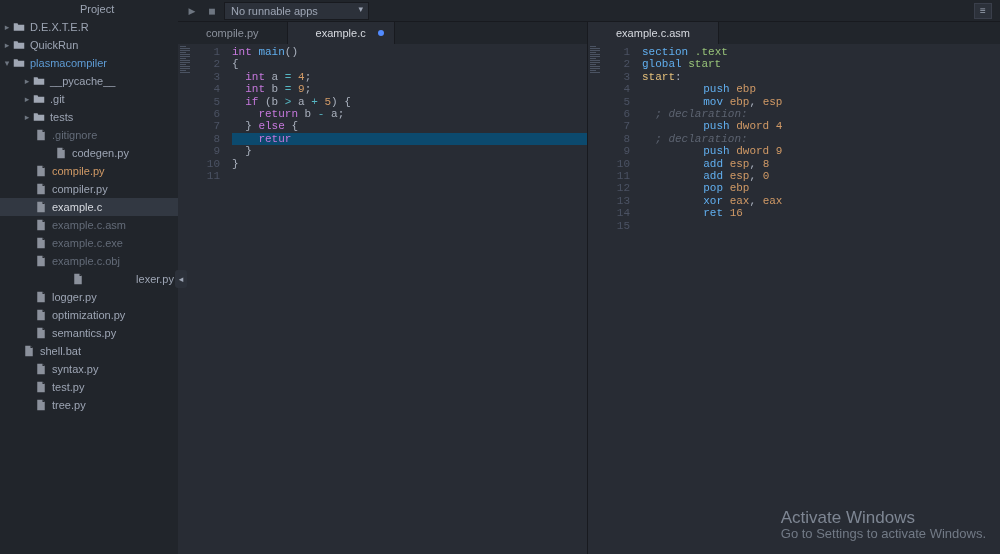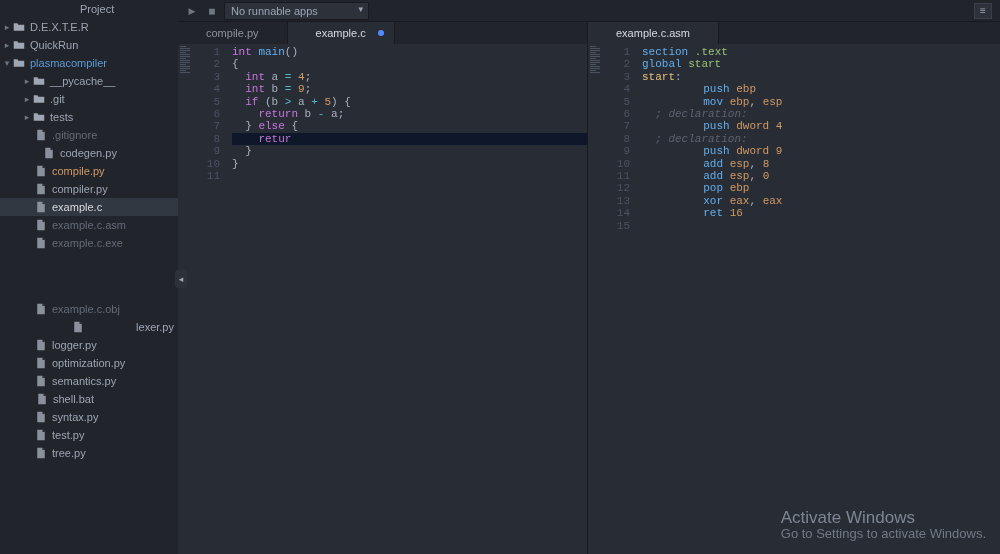--- a/index.html
+++ b/index.html
@@ -120,21 +120,21 @@
   .code {
     flex: 1;
     padding: 2px 0 0 4px;
     font-family: Consolas, "Courier New", monospace;
     font-size: 11px;
     line-height: 12.4px;
     white-space: pre;
     color: #abb2bf;
   }
   .code-line { height: 12.4px; }
-  .code-line.hl { background: #0f172a; }
+  .code-line.hl { background: #0c4a6e; }
   
   .tk-type   { color: #c678dd; }  
   .tk-func   { color: #61afef; }  
   .tk-num    { color: #d19a66; }
   .tk-punct  { color: #abb2bf; }
   .tk-op     { color: #56b6c2; }
   .tk-kw     { color: #c678dd; }
   .tk-label  { color: #e5c07b; }
   .tk-instr  { color: #61afef; margin-left: 48px; }
   .tk-reg    { color: #d19a66; }
@@ -231,21 +231,21 @@
         <div class="tree-row" style="padding-left: 24px;">
           <span class="tree-chevron"></span>
           <span class="tree-icon">
             <svg class="icon-svg" viewBox="0 0 16 16">
               <path fill="#8b919c" d="M3 1h7l3 3v11H3z"></path>
               <path fill="#21252b" d="M10 1v3h3"></path>
             </svg>
           </span>
           <span class="tree-label file-dark" style="color:#636b78">.gitignore</span>
         </div>
-        <div class="tree-row" style="padding-left: 32px;">
+        <div class="tree-row" style="padding-left: 24px; margin-left: 20px;">
           <span class="tree-chevron"></span>
           <span class="tree-icon">
             <svg class="icon-svg" viewBox="0 0 16 16">
               <path fill="#8b919c" d="M3 1h7l3 3v11H3z"></path>
               <path fill="#21252b" d="M10 1v3h3"></path>
             </svg>
           </span>
           <span class="tree-label ">codegen.py</span>
         </div>
         <div class="tree-row" style="padding-left: 24px;">
@@ -291,21 +291,21 @@
         <div class="tree-row" style="padding-left: 24px;">
           <span class="tree-chevron"></span>
           <span class="tree-icon">
             <svg class="icon-svg" viewBox="0 0 16 16">
               <path fill="#8b919c" d="M3 1h7l3 3v11H3z"></path>
               <path fill="#21252b" d="M10 1v3h3"></path>
             </svg>
           </span>
           <span class="tree-label file-dark" style="color:#636b78">example.c.exe</span>
         </div>
-        <div class="tree-row" style="padding-left: 24px; margin-top: 48px;">
+        <div class="tree-row" style="padding-left: 24px;">
           <span class="tree-chevron"></span>
           <span class="tree-icon">
             <svg class="icon-svg" viewBox="0 0 16 16">
               <path fill="#8b919c" d="M3 1h7l3 3v11H3z"></path>
               <path fill="#21252b" d="M10 1v3h3"></path>
             </svg>
           </span>
           <span class="tree-label file-dark" style="color:#636b78">example.c.obj</span>
         </div>
         <div class="tree-row" style="padding-left: 20px; gap: 48px;">
@@ -341,21 +341,21 @@
         <div class="tree-row" style="padding-left: 24px;">
           <span class="tree-chevron"></span>
           <span class="tree-icon">
             <svg class="icon-svg" viewBox="0 0 16 16">
               <path fill="#8b919c" d="M3 1h7l3 3v11H3z"></path>
               <path fill="#21252b" d="M10 1v3h3"></path>
             </svg>
           </span>
           <span class="tree-label ">semantics.py</span>
         </div>
-        <div class="tree-row" style="padding-left: 25px;">
+        <div class="tree-row" style="padding-left: 12px;">
           <span class="tree-chevron"></span>
           <span class="tree-icon">
             <svg class="icon-svg" viewBox="0 0 16 16">
               <path fill="#8b919c" d="M3 1h7l3 3v11H3z"></path>
               <path fill="#21252b" d="M10 1v3h3"></path>
             </svg>
           </span>
           <span class="tree-label ">shell.bat</span>
         </div>
         <div class="tree-row" style="padding-left: 24px;">

